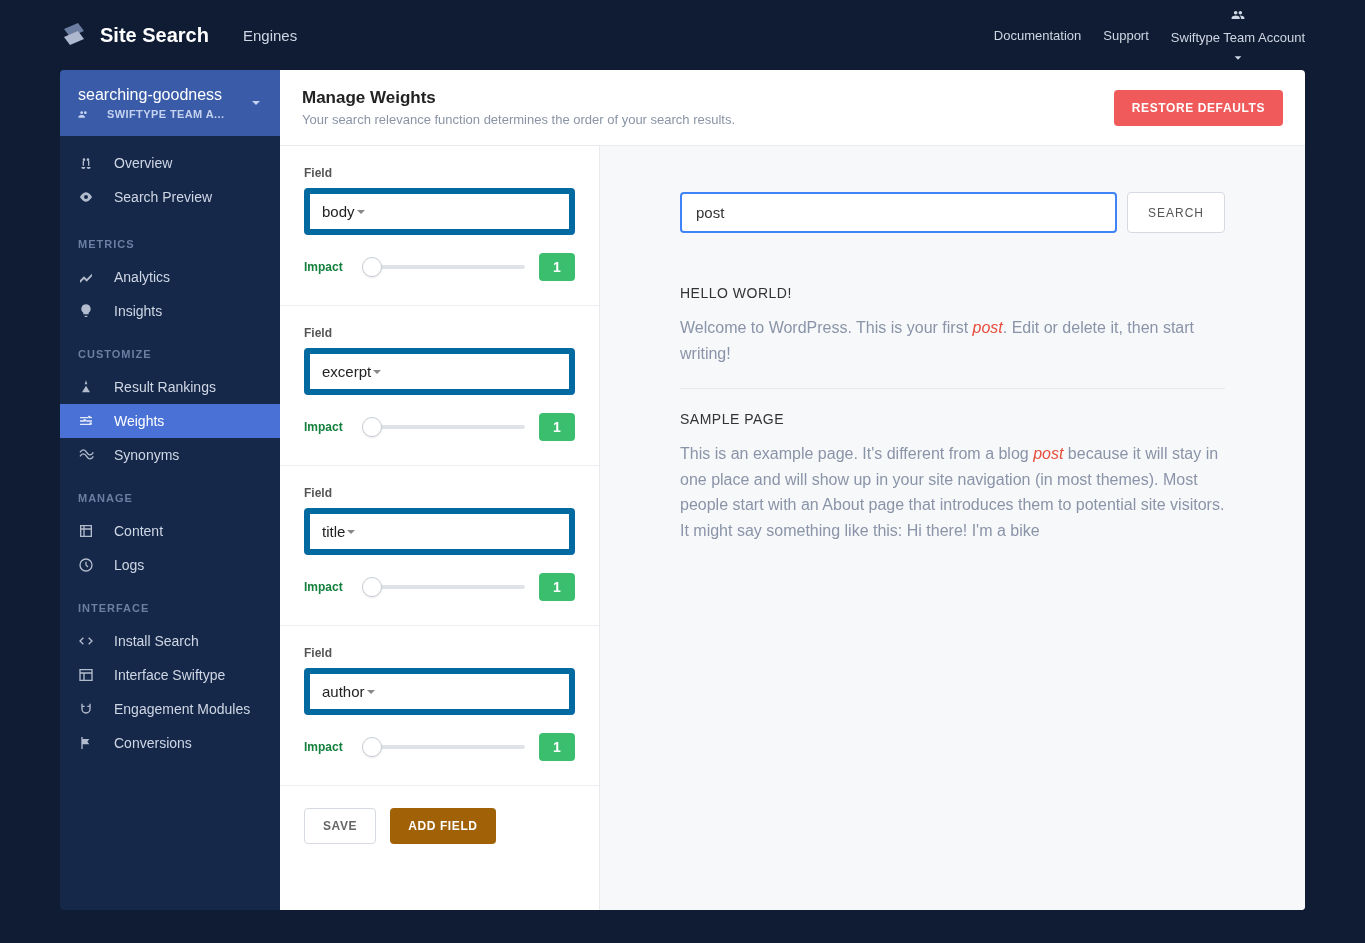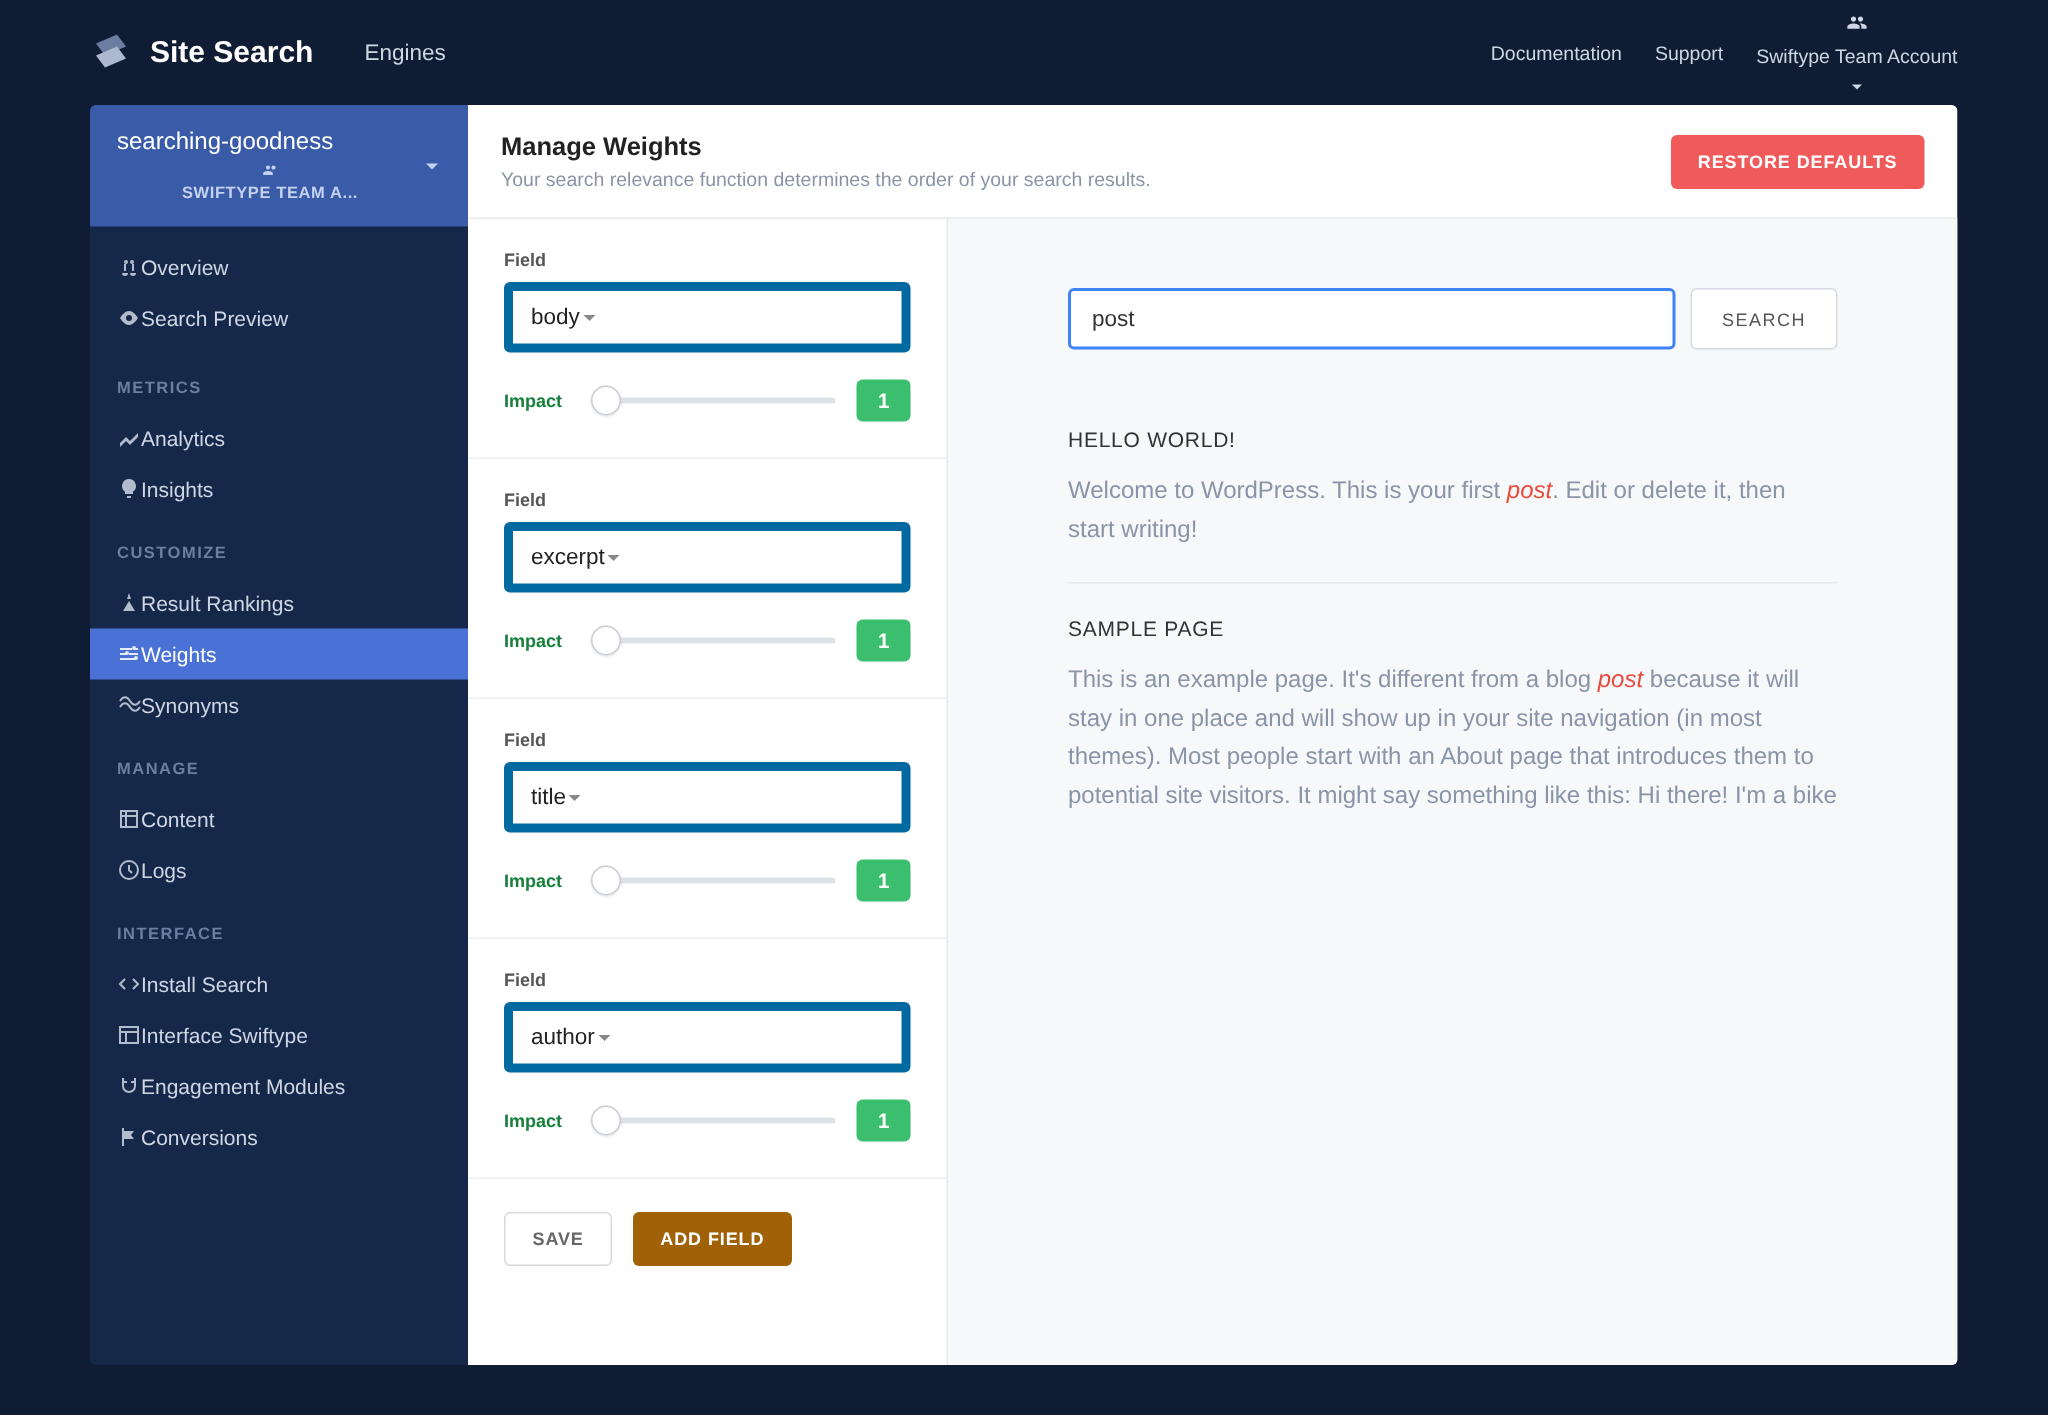--- a/index.html
+++ b/index.html
@@ -7,29 +7,29 @@
 .topbar { height:70px; display:flex; align-items:center; padding:0 60px 0 60px; color:#fff; }
 .logo-wrap { display:flex; align-items:center; gap:12px; }
 .logo-icon { width:28px; height:28px; }
 .logo-text { font-size:20px; font-weight:600; color:#fff; }
 .top-nav { margin-left:34px; color:#cfd6e4; font-size:15px; }
 .top-right { margin-left:auto; display:flex; align-items:center; gap:22px; color:#cfd6e4; font-size:13px; }
 .top-right a { color:#cfd6e4; text-decoration:none; cursor:pointer; }
 .account { display:flex; align-items:center; gap:8px; cursor:pointer;flex-direction:column; }
 .account svg.chev { width:10px; height:10px; }
 .app { display:flex; margin:0 60px 40px 60px; border-radius:4px; overflow:hidden; min-height:840px; }
-.sidebar { width:252px; background:#152849; color:#cfd6e4; flex-shrink:0; }
+.sidebar { width:220px; background:#152849; color:#cfd6e4; flex-shrink:0; }
 .engine-picker { background:#3a5ca8; padding:16px 18px; display:flex; align-items:center; cursor:pointer; }
 .engine-picker .info { flex:1; min-width:0; }
 .engine-name { color:#fff; font-size:16px; font-weight:500; }
-.engine-team { color:#c4d2f0; font-size:11px; font-weight:700; letter-spacing:.4px; margin-top:4px; display:flex; align-items:center; gap:4px; text-transform:uppercase; white-space:nowrap; overflow:hidden; text-overflow:ellipsis;flex-direction:column; }
+.engine-team { color:#c4d2f0; font-size:11px; font-weight:700; letter-spacing:.4px; margin-top:4px; display:flex; align-items:center; gap:18px; text-transform:uppercase; white-space:nowrap; overflow:hidden; text-overflow:ellipsis; }
 .engine-picker .chev { color:#c4d2f0; }
 .side-group { padding:10px 0 4px 0; }
 .side-header { font-size:11px; font-weight:700; letter-spacing:1px; color:#6a7fa3; padding:20px 18px 10px 18px; }
-.side-item { display:flex; align-items:center; gap:0; padding:9px 18px; color:#cfd6e4; cursor:pointer; font-size:14px; }
+.side-item { display:flex; align-items:center; gap:20px; padding:9px 18px; color:#cfd6e4; cursor:pointer; font-size:14px; }
 .side-item.active { background:#4a72d6; color:#fff; }
 .side-item svg { width:16px; height:16px; flex-shrink:0; opacity:.85; }
 .main { flex:1; background:#fff; display:flex; flex-direction:column; }
 .page-head { display:flex; align-items:center; padding:18px 22px; border-bottom:1px solid #e8eaed; }
 .page-head h1 { font-size:17px; font-weight:700; color:#222; }
 .page-head p { font-size:13px; color:#8a94a6; margin-top:4px; }
 .restore-btn { margin-left:auto; background:#f05a5a; color:#fff; border:none; border-radius:4px; padding:11px 18px; font-size:12px; font-weight:700; letter-spacing:.6px; cursor:pointer; }
 .panels { flex:1; display:flex; }
 .left-panel { width:320px; border-right:1px solid #e8eaed; background:#fff; padding-bottom:20px; }
 .right-panel { flex:1; background:#f7f8fa; padding:46px 80px 40px 80px; }

